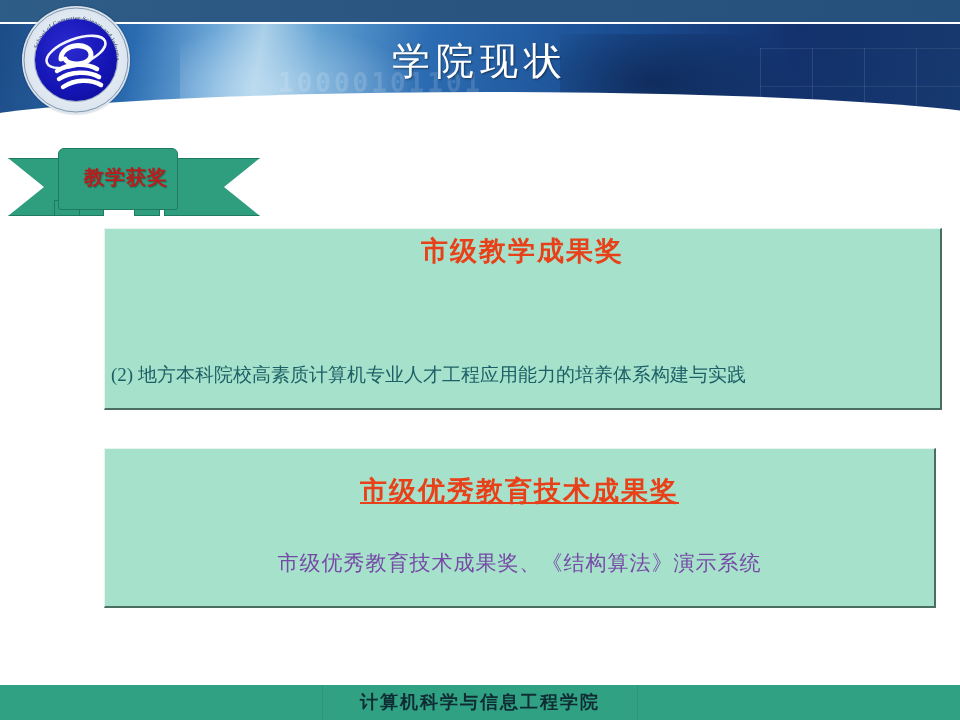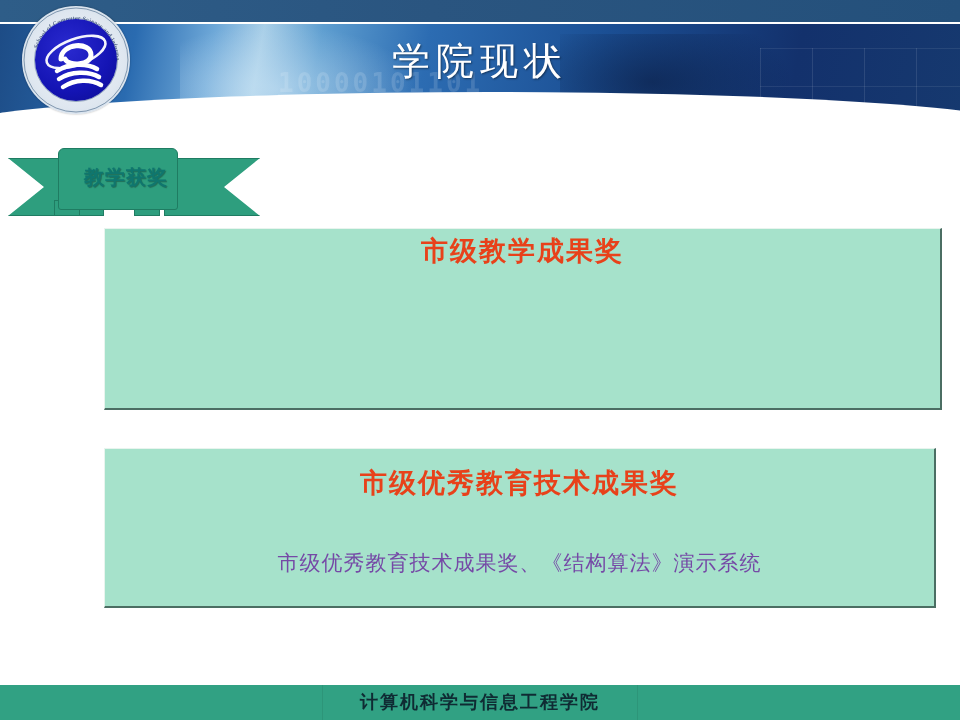--- a/index.html
+++ b/index.html
@@ -203,21 +203,21 @@
     border: 1px solid #1f7c62;
     border-radius: 6px 6px 3px 3px;
     box-sizing: border-box;
   }
   .ribbon-label {
     position: absolute;
     left: 50px; top: 0px;
     width: 136px; height: 58px;
     line-height: 58px;
     text-align: center;
-    color: #0f766e;
+    color: #b91c1c;
     font-size: 20px;
     font-weight: bold;
     letter-spacing: 1px;
     text-shadow: 1px 1px 1px rgba(0,0,0,0.3);
     font-family: "Liberation Serif", "DejaVu Serif", serif;
   }
 
   
   .award-box {
     position: absolute;
@@ -232,21 +232,21 @@
   #box2 { left: 104px; top: 448px; width: 832px; height: 160px; }
 
   .award-title {
     text-align: center;
     color: #e8411a;
     font-weight: bold;
     letter-spacing: 2px;
     font-family: "Liberation Serif", "DejaVu Serif", serif;
   }
   #box1 .award-title { font-size: 27px; margin-top: 4px; }
-  #box2 .award-title { font-size: 27px; margin-top: 16px; }
+  #box2 .award-title { font-size: 27px; margin-top: 24px; text-decoration: underline; }
 
   .award-line {
     color: #1c5f66;
     font-size: 19px;
     font-family: "Liberation Serif", "DejaVu Serif", serif;
     letter-spacing: 0px;
     white-space: nowrap;
   }
   #item1 { position: absolute; left: 6px;  top: 78px; }
   #item2 { position: absolute; left: 6px;  top: 133px; }
@@ -345,20 +345,21 @@
     <div class="ribbon-tail-l"></div>
     <div class="ribbon-tail-r"></div>
     <div class="ribbon-fold-l"></div>
     <div class="ribbon-fold-r"></div>
     <div class="ribbon-plate"></div>
     <div class="ribbon-label">教学获奖</div>
   </div>
 
   <div class="award-box" id="box1">
     <div class="award-title">市级教学成果奖</div>
+    <div class="award-line" id="item2">(2) 地方本科院校高素质计算机专业人才工程应用能力的培养体系构建与实践</div>
   </div>
 
   <div class="award-box" id="box2">
     <div class="award-title">市级优秀教育技术成果奖</div>
     <div class="award-sub">市级优秀教育技术成果奖、《结构算法》演示系统</div>
   </div>
 
   <div class="footer">
     <div class="footer-div-l"></div>
     <div class="footer-div-r"></div>

